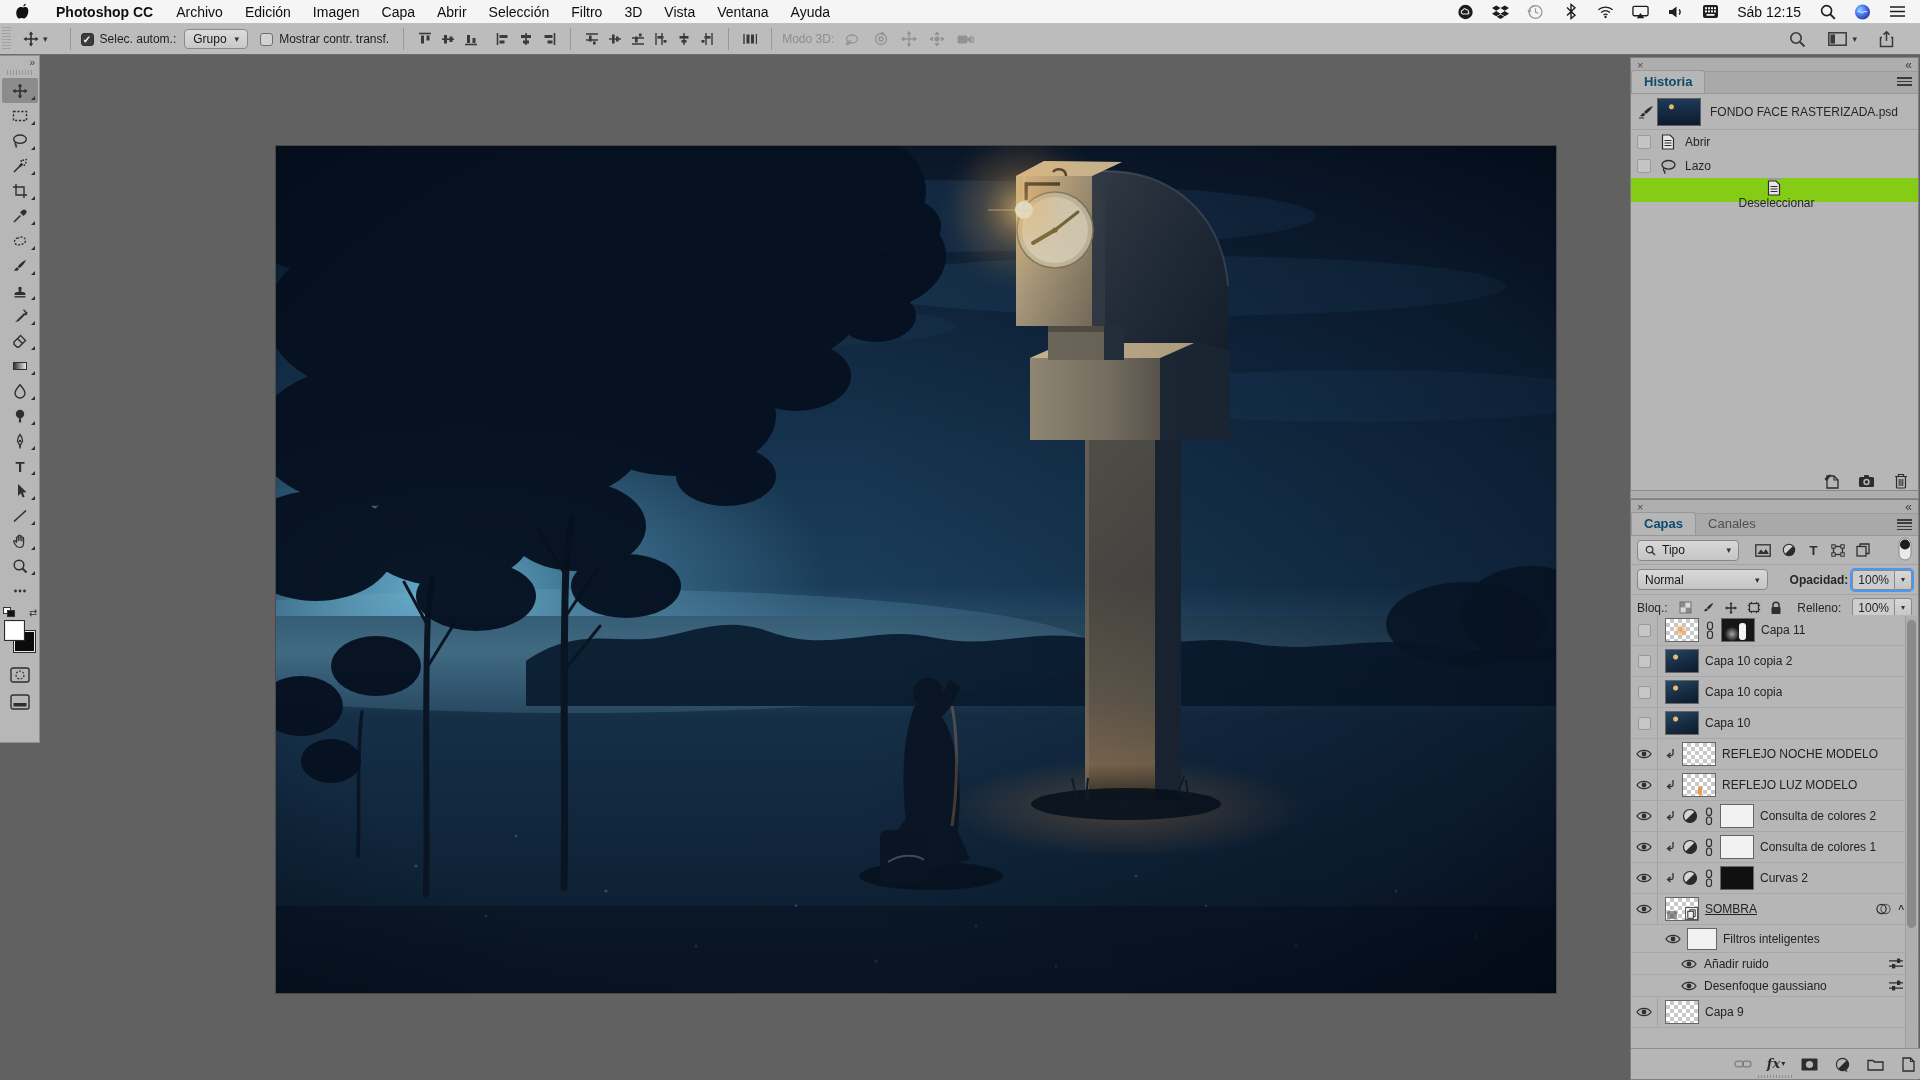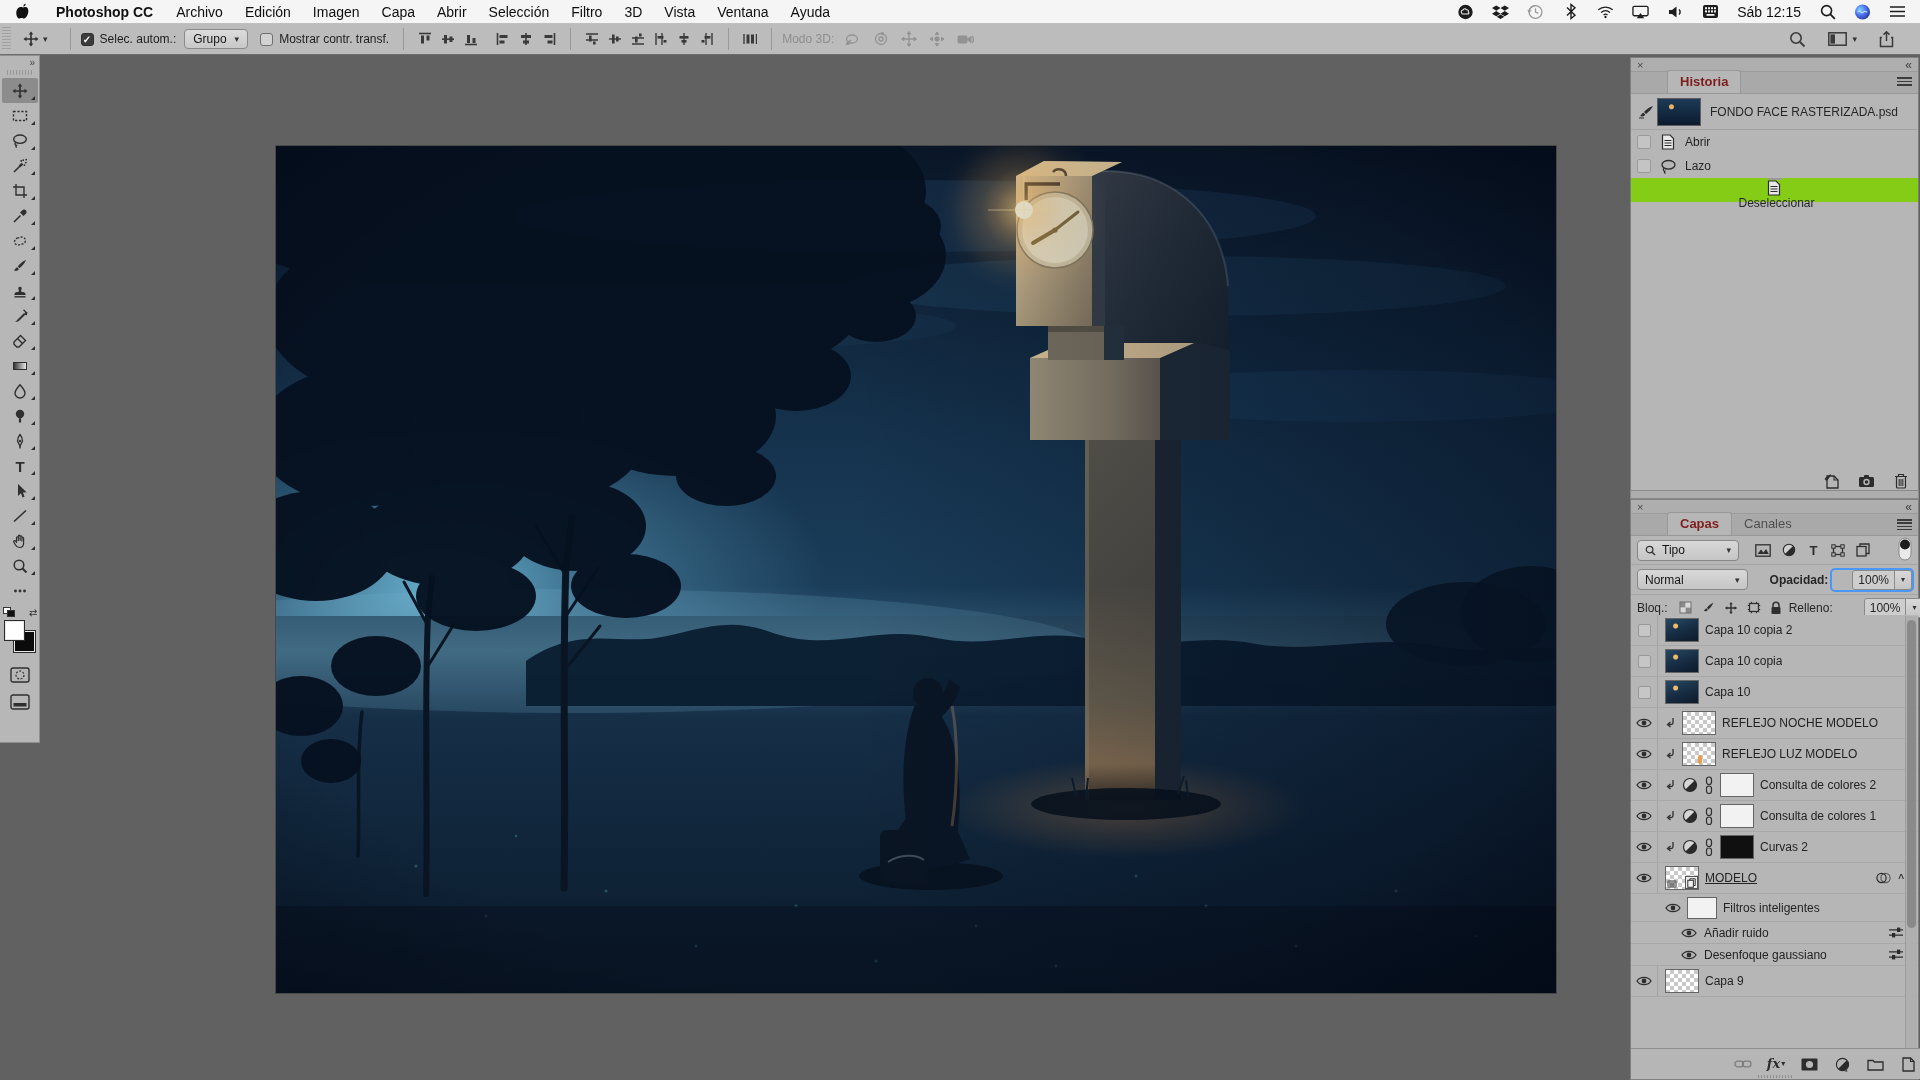--- a/index.html
+++ b/index.html
@@ -56,21 +56,21 @@
 
   
   #canvas{position:absolute;left:276px;top:146px;width:1280px;height:847px;z-index:10;box-shadow:0 0 0 1px rgba(0,0,0,.25);}
   #canvas svg{display:block;}
 
   
   .panel{position:absolute;background:#b6b6b6;border:1px solid #7f7f7f;font-size:12px;color:#262626;}
   .p-headstrip{height:14px;background:#aeaeae;border-bottom:1px solid #9b9b9b;display:flex;align-items:center;justify-content:space-between;padding:0 6px;color:#4b4b4b;font-size:11px;}
   .p-tabs{height:22px;background:#a9a9a9;display:flex;align-items:flex-end;border-bottom:1px solid #989898;position:relative;}
   .p-tab{padding:3px 12px 4px;font-size:13px;color:#4f4f4f;}
-  .p-tab.active{background:#b6b6b6;color:#7f1d1d;font-weight:700;border:1px solid #989898;border-bottom:none;border-radius:3px 3px 0 0;margin-left:36px;}
+  .p-tab.active{background:#b6b6b6;color:#0c4a6e;font-weight:700;border:1px solid #989898;border-bottom:none;border-radius:3px 3px 0 0;}
   .p-menu{position:absolute;right:6px;top:5px;width:15px;height:11px;
      background:repeating-linear-gradient(to bottom,#3c3c3c 0 1.5px,transparent 1.5px 3.5px);}
   .hx{font-size:12px;color:#3f3f3f;}
 
   
   #history-panel{left:1630px;top:57px;width:289px;height:442px;}
   .h-snap{display:flex;align-items:center;height:36px;padding:2px 4px;border-bottom:1px solid #a3a3a3;}
   .h-brushcol{width:22px;display:flex;justify-content:center;}
   .h-thumb{width:44px;height:28px;border:1px solid #5e5e5e;margin-right:9px;
      background:radial-gradient(circle at 32% 30%,#e9b267 0 2px,transparent 3px),linear-gradient(#1d3a57,#0c1b2e);}
@@ -83,21 +83,21 @@
 
   
   #layers-panel{left:1630px;top:499px;width:289px;height:581px;}
   .l-ctrl{padding:0 6px;display:flex;align-items:center;}
   .l-filterrow{height:29px;border-bottom:1px solid #a5a5a5;gap:8px;}
   .l-blendrow{height:30px;border-bottom:1px solid #a5a5a5;}
   .l-lockrow{height:26px;border-bottom:1px solid #a5a5a5;gap:7px;}
   .sel-box{display:inline-flex;align-items:center;background:linear-gradient(#d8d8d8,#c5c5c5);
      border:1px solid #878787;border-radius:4px;height:21px;padding:0 7px;gap:6px;color:#161616;}
   .sel-box .car{font-size:9px;color:#333;margin-left:auto;}
-  .val-wrap{display:inline-flex;align-items:center;margin-left:4px;padding-left:20px;}
+  .val-wrap{display:inline-flex;align-items:center;margin-left:4px;}
   .val-box{display:inline-flex;align-items:center;justify-content:flex-end;background:#cdcdcd;
      border:1px solid #8a8a8a;height:20px;padding:0 5px;min-width:42px;border-radius:3px 0 0 3px;}
   .val-car{width:17px;height:20px;border:1px solid #8a8a8a;border-left:none;border-radius:0 3px 3px 0;
      background:linear-gradient(#d8d8d8,#c5c5c5);display:inline-flex;align-items:center;justify-content:center;font-size:8px;color:#333;}
   .focus-ring{outline:2px solid #4a97f5;outline-offset:0;border-radius:3px;}
   .lock-icons{display:flex;gap:9px;align-items:center;margin-left:4px;}
   #layers-list{position:absolute;left:0;top:115px;width:287px;height:434px;overflow:hidden;background:#b6b6b6;}
   .lrow{display:flex;align-items:center;height:31px;border-bottom:1px solid #a8a8a8;position:relative;}
   .vis{width:27px;align-self:stretch;display:flex;align-items:center;justify-content:center;border-right:1px solid #a3a3a3;flex:0 0 auto;}
   .well{width:13px;height:13px;background:#c6c6c6;border:1px solid #989898;border-radius:2px;}
@@ -1007,20 +1007,39 @@
       <span class="val-box">100%</span>
       <span class="val-car">▾</span>
     </span>
   </div>
   <div id="layers-list">
       <div class="lrow">
     <div class="vis">
           <span class="well"></span>
         </div>
     <div class="lmain">
+          <span class="thumb checker t-orange"></span>
+          <span class="ic">
+            <svg width="10" height="19" viewBox="0 0 10 19">
+              <rect x="2.5" y="1" width="5" height="7.5" rx="2.5" fill="none" stroke="#2e2e2e" stroke-width="1.2"></rect>
+              <rect x="2.5" y="10" width="5" height="7.5" rx="2.5" fill="none" stroke="#2e2e2e" stroke-width="1.2"></rect>
+            </svg>
+          </span>
+          <span class="thumb mask11">
+            <i class="m-smudge"></i>
+            <i class="m-pill"></i>
+          </span>
+          <span class="lname">Capa 11</span>
+        </div>
+      </div>
+      <div class="lrow">
+    <div class="vis">
+          <span class="well"></span>
+        </div>
+    <div class="lmain">
           <span class="thumb scene"></span>
           <span class="lname">Capa 10 copia 2</span>
         </div>
       </div>
       <div class="lrow">
     <div class="vis">
           <span class="well"></span>
         </div>
     <div class="lmain">
           <span class="thumb scene"></span>
@@ -1183,21 +1202,21 @@
         </div>
     <div class="lmain">
           <span class="thumb checker t-shade">
             <span class="smartbadge">
               <svg width="9" height="10" viewBox="0 0 9 10">
                 <rect x="0.8" y="2.3" width="5.6" height="7" fill="none" stroke="#333" stroke-width="1"></rect>
                 <path d="M2.8 2.3 V0.8 H8.2 V7.5 H6.6" fill="none" stroke="#333" stroke-width="1"></path>
               </svg>
             </span>
           </span>
-          <span class="lname active">MODELO</span>
+          <span class="lname active">SOMBRA</span>
           <span class="row-right">
             <span class="ic">
               <svg width="17" height="14" viewBox="0 0 17 14">
                 <circle cx="6.5" cy="7" r="4.6" fill="none" stroke="#2c2c2c" stroke-width="1.2"></circle>
                 <circle cx="10.5" cy="7" r="4.6" fill="none" stroke="#2c2c2c" stroke-width="1.2" opacity="0.65"></circle>
               </svg>
             </span>
             <b class="caret">^</b>
           </span>
         </div>

